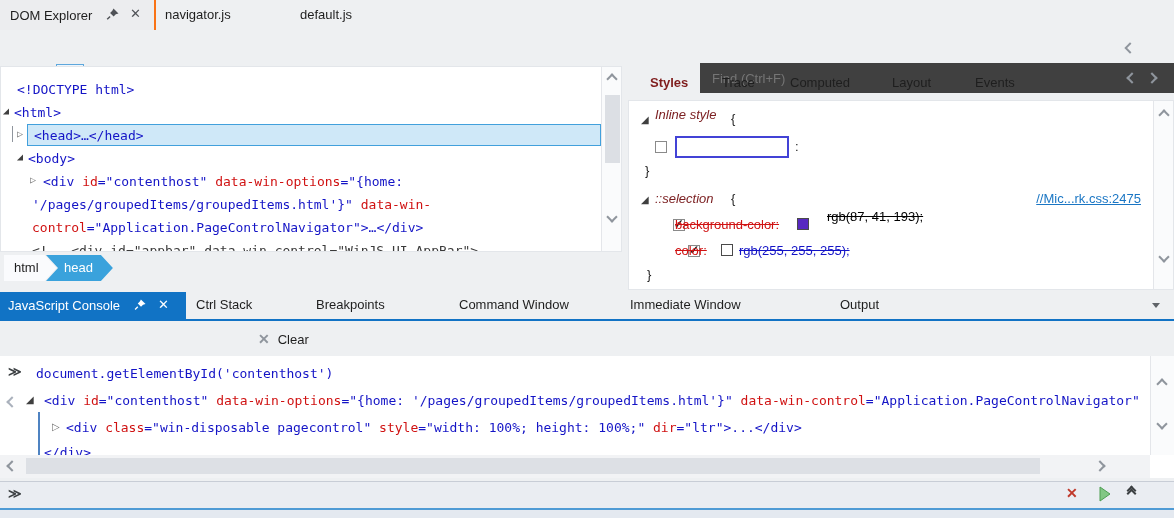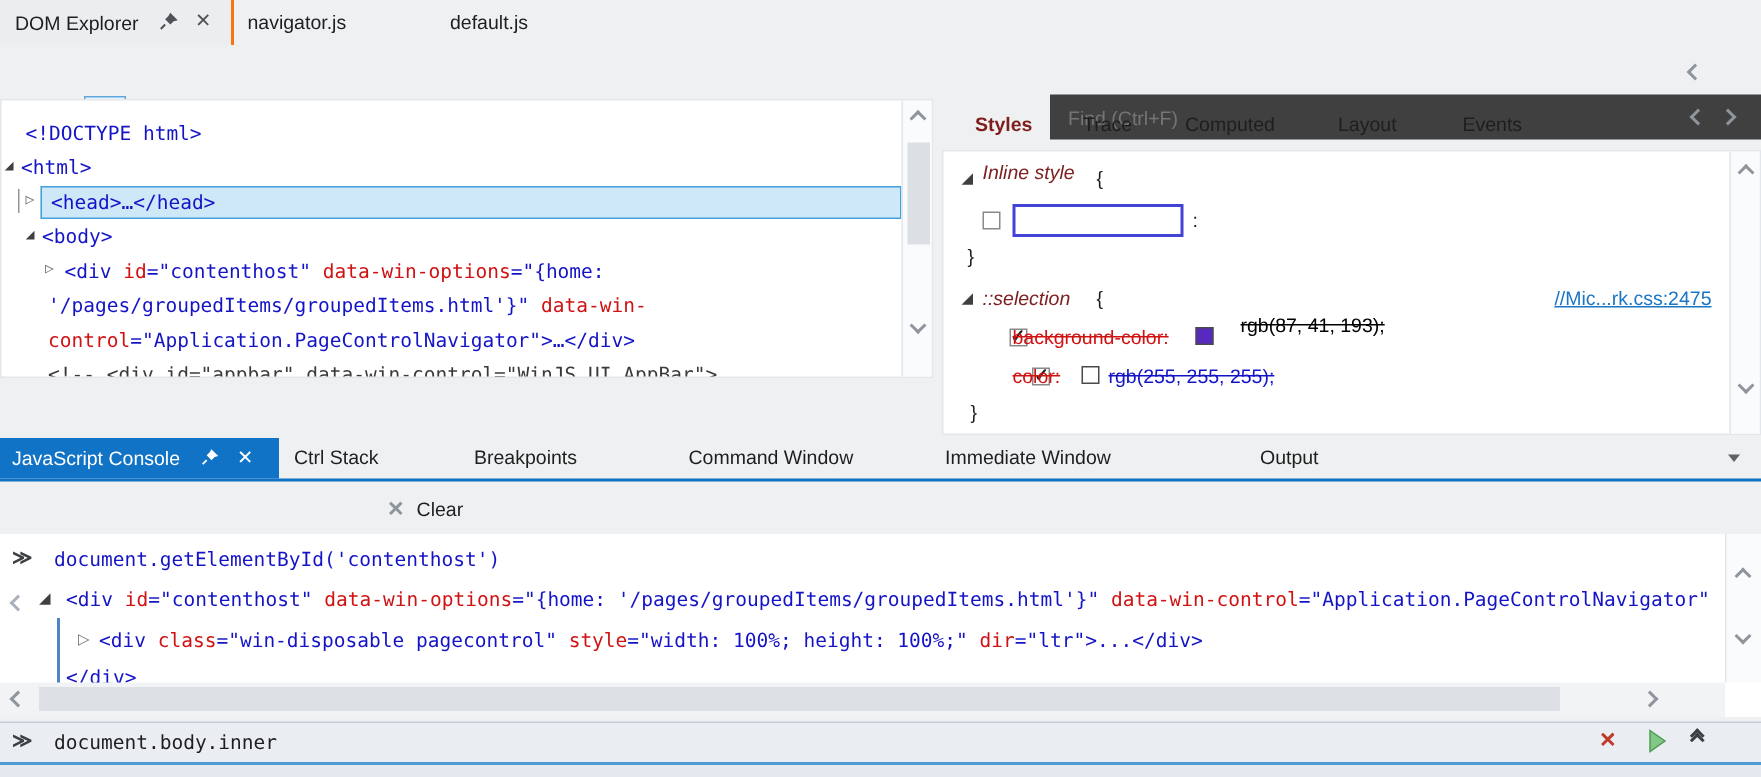--- a/index.html
+++ b/index.html
@@ -128,20 +128,28 @@
     <div class="tree-row nowrap" style="left:31px;top:152px;"><span class="seg-r">control</span><span class="seg-b">="Application.PageControlNavigator"&gt;…&lt;/div&gt;</span></div>
     <div class="tree-row nowrap" style="left:31px;top:175px;"><span class="seg-k">&lt;!-- &lt;div id="appbar" data-win-control="WinJS.UI.AppBar"&gt;</span></div>
 
     <div class="abs vscroll" style="left:600px;top:0;width:22px;height:186px;">
       <span class="chev up abs" style="left:6px;top:8px;"></span>
       <div class="sb-thumb abs" style="left:3px;top:28px;width:15px;height:68px;"></div>
       <span class="chev down abs" style="left:6px;top:146px;"></span>
     </div>
   </div>
 
+  <div class="abs" style="left:0;top:252px;width:622px;height:32px;">
+    <div class="crumb crumb-first" style="left:4px;">
+      <span>html</span>
+    </div>
+    <div class="crumb crumb-arrow" style="left:46px;">
+      <span>head</span>
+    </div>
+  </div>
 
   <div class="abs" style="left:628px;top:66px;width:546px;height:34px;">
     <span class="abs" style="left:22px;top:9px;color:#7f1d1d;font-weight:bold;">Styles</span>
     <span class="abs" style="left:94px;top:9px;">Trace</span>
     <span class="abs" style="left:162px;top:9px;">Computed</span>
     <span class="abs" style="left:264px;top:9px;">Layout</span>
     <span class="abs" style="left:347px;top:9px;">Events</span>
   </div>
 
   <div class="abs white-panel" style="left:628px;top:100px;width:546px;height:190px;overflow:hidden;">
@@ -230,21 +238,20 @@
     <div class="abs" style="left:0;top:99px;width:1150px;height:23px;background:#f2f3f5;">
       <span class="chev left abs" style="left:8px;top:7px;"></span>
       <div class="abs" style="left:26px;top:3px;width:1014px;height:16px;background:#dde0e5;"></div>
       <span class="chev right abs" style="left:1096px;top:7px;"></span>
     </div>
   </div>
 
 
   <div class="abs" style="left:0;top:481px;width:1174px;height:27px;background:#eaedf2;border-top:1px solid #c8cdd6;">
     <span class="abs mono" style="left:8px;top:4px;color:#3c4043;font-weight:bold;">≫</span>
-    <input class="abs mono" style="left: 36px; top: 2px; width: 1000px; height: 22px; border: none; background: transparent;" value="document.body.inner">
     <span class="abs" style="left:1066px;top:3px;color:#c0392b;font-weight:900;font-size:14px;">✕</span>
     <span class="abs" style="left:1098px;top:4px;">
       <svg width="14" height="16">
           <path d="M2 1 L12 8 L2 15 Z" fill="#82c785" stroke="#4e9e53" stroke-width="1"></path>
         </svg>
     </span>
     <span class="abs" style="left:1128px;top:5px;">
       <span class="chev up dark" style="width:7px;height:7px;display:block;"></span>
       <span class="chev up dark" style="width:7px;height:7px;display:block;margin-top:-4px;"></span>
     </span>

